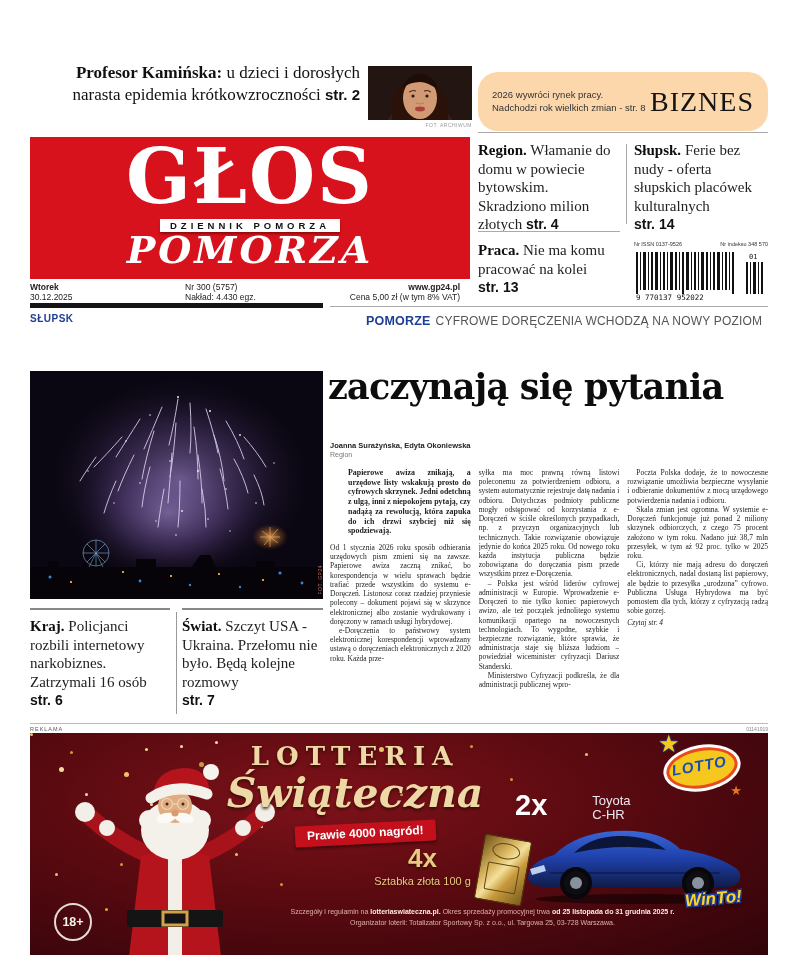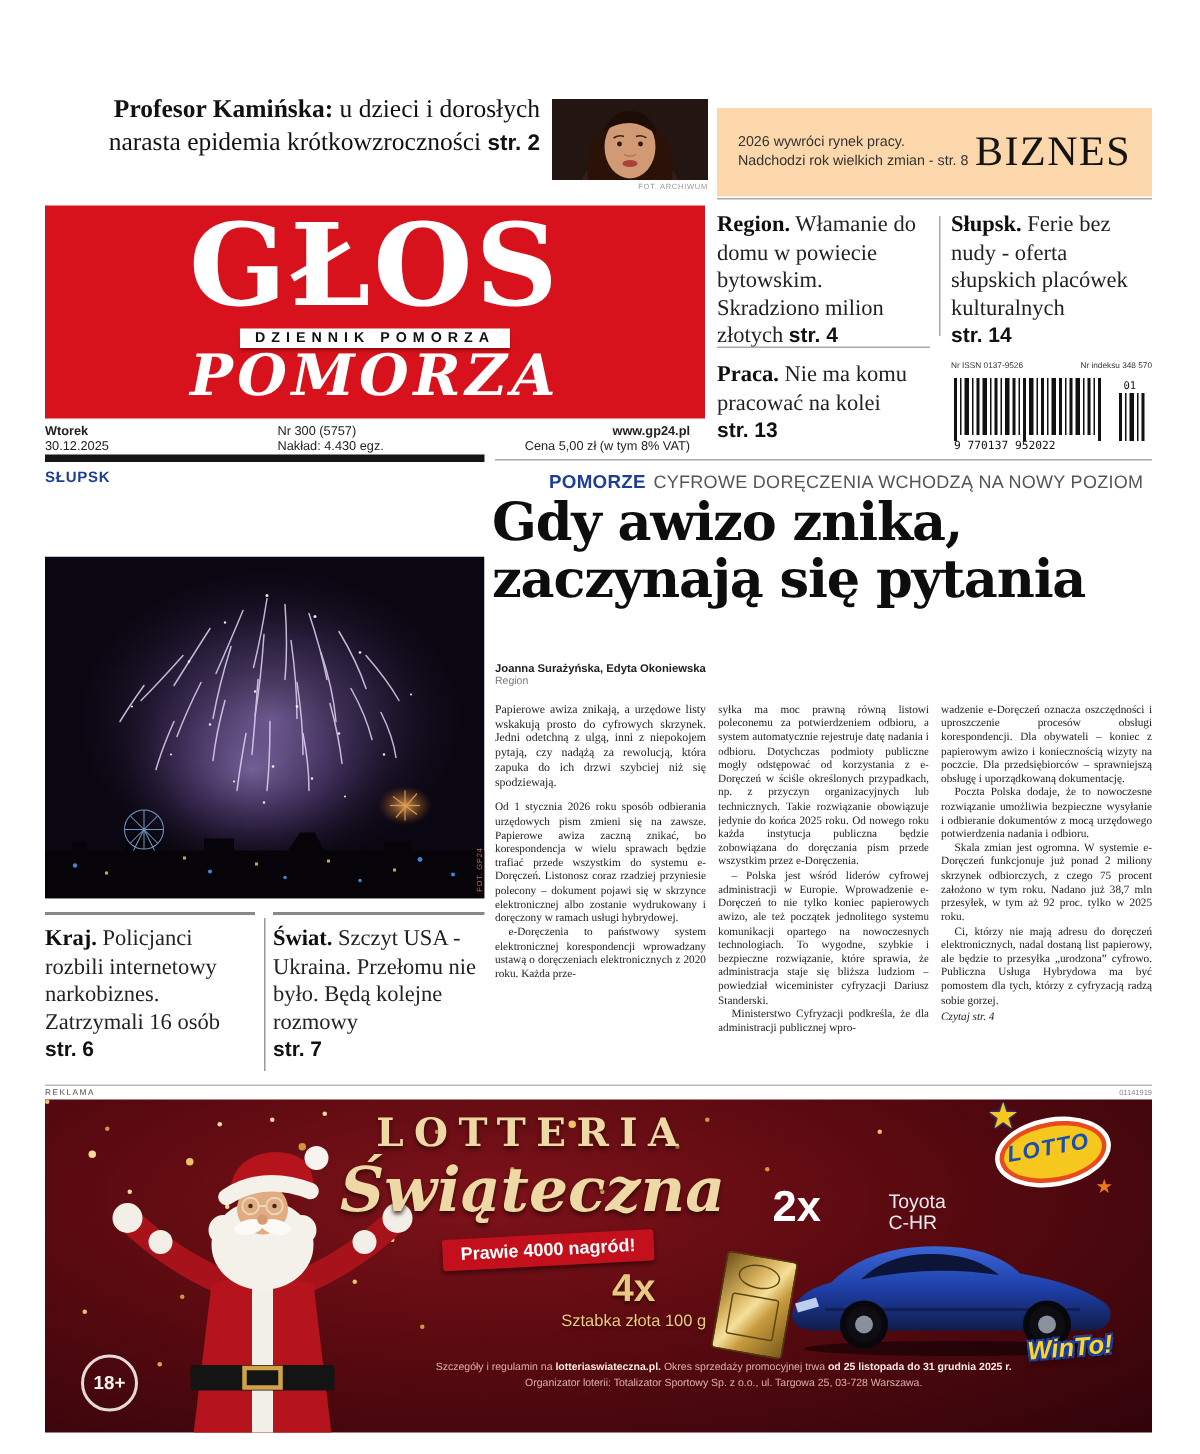--- a/index.html
+++ b/index.html
@@ -7,21 +7,21 @@
         font-family:"Liberation Sans",sans-serif;color:#1a1a1a;}
   .abs{position:absolute;}
 
   
   .top-headline{left:30px;top:62px;width:330px;text-align:right;
     font-family:"Liberation Serif",serif;font-size:17px;line-height:1.32;color:#111;}
   .top-headline .b{font-weight:bold;}
   .pageref{font-family:"Liberation Sans",sans-serif;font-weight:bold;font-size:15px;}
   .top-photo{left:368px;top:66px;width:104px;height:54px;background:#1c1412;overflow:hidden;}
   .top-photo-credit{left:368px;top:122px;width:104px;text-align:right;font-size:5px;color:#999;letter-spacing:.5px;}
-  .biznes{left:478px;top:72px;width:290px;height:59px;background:#fbd7ab;display:flex;align-items:center;box-sizing:border-box;padding:6px 14px;}
+  .biznes{left:478px;top:72px;width:290px;height:59px;background:#fbd7ab;display:flex;align-items:center;box-sizing:border-box;padding:6px 14px;border-radius:20px;}
   .biznes-text{width:158px;font-size:9.5px;line-height:1.3;color:#333;}
   .biznes-label{flex:1;text-align:left;font-family:"Liberation Serif",serif;font-size:28px;color:#141414;letter-spacing:1px;}
   .rule-tr{left:478px;top:132px;width:290px;border-top:1px solid #aaa;height:0;}
 
   
   .masthead{left:30px;top:137px;width:440px;height:142px;background:#d8121c;overflow:hidden;}
   .mh-glos{position:absolute;top:2px;left:0;width:100%;text-align:center;color:#fff;
     font-family:"DejaVu Serif",serif;font-weight:bold;font-size:76px;line-height:1;letter-spacing:2px;}
   .mh-ribbon{position:absolute;top:82px;left:50%;transform:translateX(-50%);background:#fff;
     padding:1px 10px;font-size:9.5px;font-weight:bold;letter-spacing:4px;color:#111;white-space:nowrap;
@@ -68,21 +68,21 @@
   .ms-kicker{left:330px;top:314px;width:438px;font-size:12px;letter-spacing:.2px;color:#555;white-space:nowrap;}
   .ms-kicker .kl{font-weight:800;color:#1d3e94;font-size:12.5px;margin-right:5px;padding-left:36px;}
   .ms-headline{left:328px;top:330px;width:440px;font-family:"DejaVu Serif",serif;font-weight:bold;
     font-size:35px;line-height:1.08;letter-spacing:-0.8px;color:#0d0d0d;}
   .ms-byline{left:330px;top:441px;width:300px;font-size:7.5px;font-weight:bold;color:#222;}
   .ms-byline .sub{display:block;font-weight:normal;font-size:7px;color:#777;margin-top:1px;}
   .ms-cols{left:330px;top:468px;width:438px;height:250px;display:flex;gap:8px;overflow:hidden;}
   .amcol{flex:1;font-family:"Liberation Serif",serif;font-size:7.5px;line-height:1.23;color:#1c1c1c;
     text-align:justify;overflow:hidden;}
   .amcol p{margin:0;}
-  .amcol .lead{font-weight:normal;font-size:7.9px;margin-bottom:7px;}
+  .amcol .lead{font-weight:bold;font-size:7.9px;margin-bottom:7px;margin-left:18px;}
   .amcol .ind{text-indent:9px;}
   .amcol .readmore{font-style:italic;margin-top:2px;}
 
   
   .ad-label{left:30px;top:726px;font-size:5.5px;color:#555;letter-spacing:1px;}
   .ad-code{right:32px;top:726px;font-size:5px;color:#888;}
   .ad{left:30px;top:733px;width:738px;height:222px;overflow:hidden;
     background:radial-gradient(ellipse at 40% 30%, #7e121a 0%, #5a0a10 45%, #30040a 100%);}
   .sparkle{position:absolute;left:0;top:0;width:3px;height:3px;border-radius:50%;background:#e9c568;
     box-shadow:40px 18px 0 #c79a3d,95px 40px 0 1px #e9c568,150px 12px 0 #f3dc9a,200px 55px 0 #c79a3d,
@@ -353,41 +353,40 @@
       <span class="pg">str. 7</span>
     </div>
   </div>
 
   <div class="abs rule-full"></div>
 
   <div class="abs ms-kicker">
     <span class="kl">POMORZE</span><span>CYFROWE DORĘCZENIA WCHODZĄ NA NOWY POZIOM</span>
   </div>
   <div class="abs ms-headline">
-    <span>Gdy awizo znika,</span><br>
+    <br>
     <span>zaczynają się pytania</span>
   </div>
   <div class="abs ms-byline">
     <span>Joanna Surażyńska, Edyta Okoniewska</span>
     <span class="sub">Region</span>
   </div>
 
   <div class="abs ms-cols">
     <div class="amcol">
       <p class="lead">Papierowe awiza znikają, a urzędowe listy wskakują prosto do cyfrowych skrzynek. Jedni odetchną z ulgą, inni z niepokojem pytają, czy nadążą za rewolucją, która zapuka do ich drzwi szybciej niż się spodziewają.</p>
       <p>Od 1 stycznia 2026 roku sposób odbierania urzędowych pism zmieni się na zawsze. Papierowe awiza zaczną znikać, bo korespondencja w wielu sprawach będzie trafiać przede wszystkim do systemu e-Doręczeń. Listonosz coraz rzadziej przyniesie polecony – dokument pojawi się w skrzynce elektronicznej albo zostanie wydrukowany i doręczony w ramach usługi hybrydowej.</p>
       <p class="ind">e-Doręczenia to państwowy system elektronicznej korespondencji wprowadzany ustawą o doręczeniach elektronicznych z 2020 roku. Każda prze-</p>
     </div>
     <div class="amcol">
       <p>syłka ma moc prawną równą listowi poleconemu za potwierdzeniem odbioru, a system automatycznie rejestruje datę nadania i odbioru. Dotychczas podmioty publiczne mogły odstępować od korzystania z e-Doręczeń w ściśle określonych przypadkach, np. z przyczyn organizacyjnych lub technicznych. Takie rozwiązanie obowiązuje jedynie do końca 2025 roku. Od nowego roku każda instytucja publiczna będzie zobowiązana do doręczania pism przede wszystkim przez e-Doręczenia.</p>
       <p class="ind">– Polska jest wśród liderów cyfrowej administracji w Europie. Wprowadzenie e-Doręczeń to nie tylko koniec papierowych awizo, ale też początek jednolitego systemu komunikacji opartego na nowoczesnych technologiach. To wygodne, szybkie i bezpieczne rozwiązanie, które sprawia, że administracja staje się bliższa ludziom – powiedział wiceminister cyfryzacji Dariusz Standerski.</p>
       <p class="ind">Ministerstwo Cyfryzacji podkreśla, że dla administracji publicznej wpro-</p>
     </div>
     <div class="amcol">
-      <p>wadzenie e-Doręczeń oznacza oszczędności i uproszczenie procesów obsługi korespondencji. Dla obywateli – koniec z papierowym awizo i koniecznością wizyty na poczcie. Dla przedsiębiorców – sprawniejszą obsługę i uporządkowaną dokumentację.</p>
       <p class="ind">Poczta Polska dodaje, że to nowoczesne rozwiązanie umożliwia bezpieczne wysyłanie i odbieranie dokumentów z mocą urzędowego potwierdzenia nadania i odbioru.</p>
       <p class="ind">Skala zmian jest ogromna. W systemie e-Doręczeń funkcjonuje już ponad 2 miliony skrzynek odbiorczych, z czego 75 procent założono w tym roku. Nadano już 38,7 mln przesyłek, w tym aż 92 proc. tylko w 2025 roku.</p>
       <p class="ind">Ci, którzy nie mają adresu do doręczeń elektronicznych, nadal dostaną list papierowy, ale będzie to przesyłka „urodzona” cyfrowo. Publiczna Usługa Hybrydowa ma być pomostem dla tych, którzy z cyfryzacją radzą sobie gorzej.</p>
       <p class="readmore">Czytaj str. 4</p>
     </div>
   </div>
 
   <div class="abs ad-label">REKLAMA</div>
   <div class="abs ad-code">01141919</div>
 

